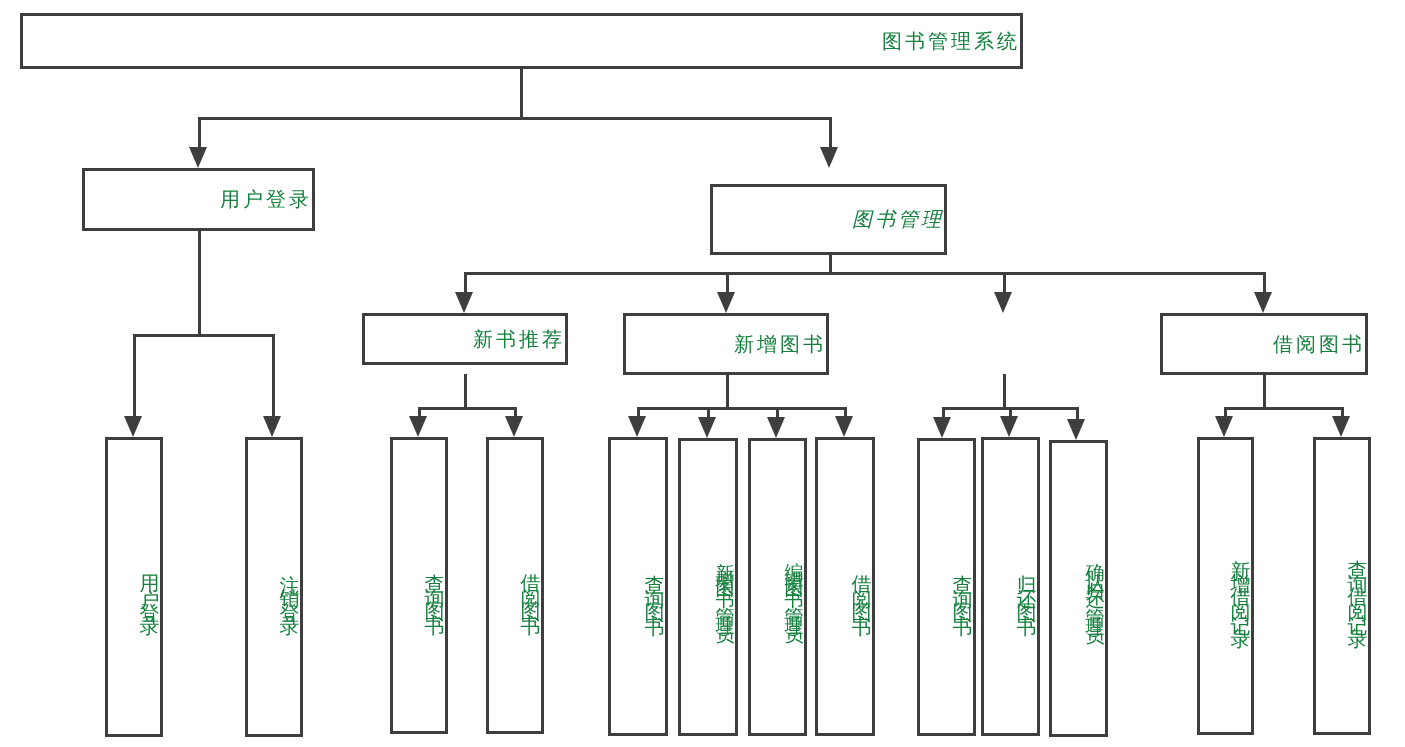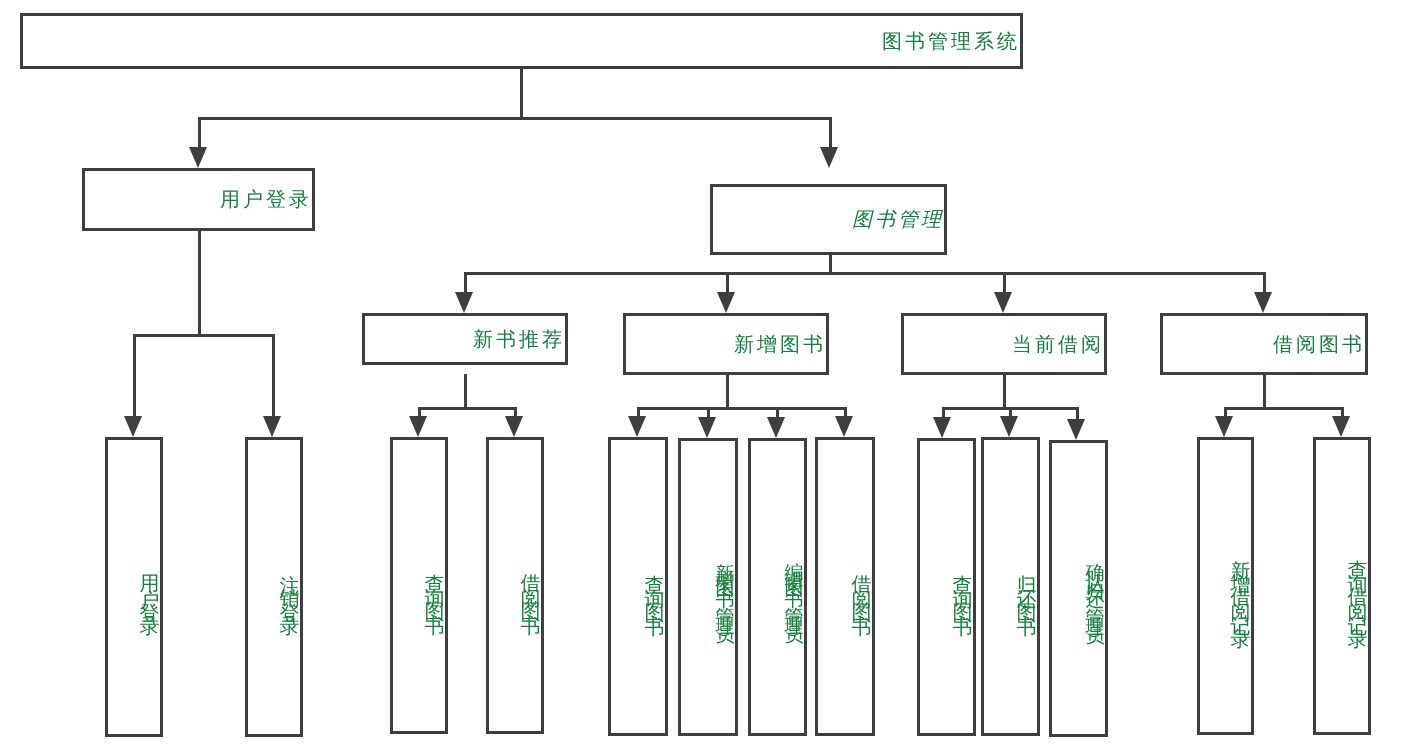--- a/index.html
+++ b/index.html
@@ -40,23 +40,20 @@
       <span class="lbl">用户登录</span>
     </div>
     <div class="node" style="left: 710px; top: 184px; width: 237px; height: 71px; font-style: italic;">
       <span class="lbl">图书管理</span>
     </div>
     <div class="node" style="left: 362px; top: 313px; width: 206px; height: 52px;">
       <span class="lbl">新书推荐</span>
     </div>
     <div class="node" style="left: 623px; top: 313px; width: 206px; height: 62px;">
       <span class="lbl">新增图书</span>
-    </div>
-    <div class="node" style="left: 901px; top: 313px; width: 206px; height: 62px;">
-      <span class="lbl">当前借阅</span>
     </div>
     <div class="node" style="left: 1160px; top: 313px; width: 208px; height: 62px;">
       <span class="lbl">借阅图书</span>
     </div>
     <div class="node" style="left: 105px; top: 437px; width: 58px; height: 300px;">
       <span class="lbl vt">用户登录</span>
     </div>
     <div class="node" style="left: 245px; top: 437px; width: 58px; height: 300px;">
       <span class="lbl vt">注销登录</span>
     </div>

